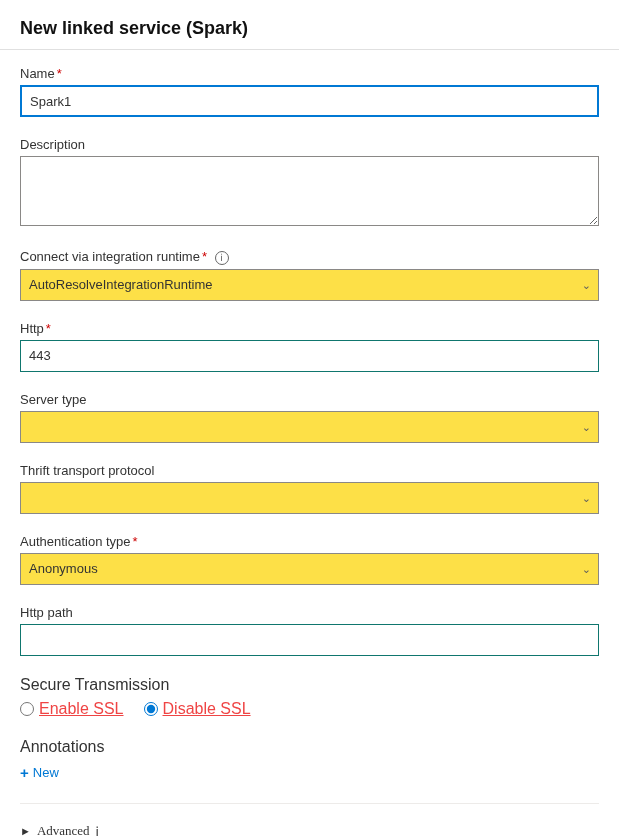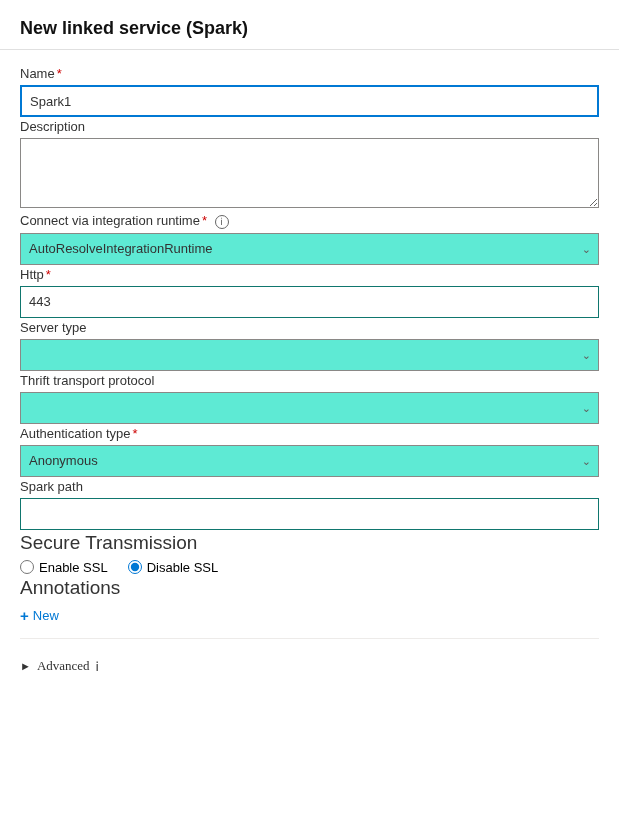--- a/index.html
+++ b/index.html
@@ -26,21 +26,21 @@
       font-size: 18px;
       font-weight: 600;
       color: #111;
     }
     .dialog-body {
       flex: 1;
       padding: 16px 20px;
       overflow-y: auto;
     }
     .form-group {
-      margin-bottom: 2px;
+      margin-bottom: 20px;
     }
     .form-label {
       display: block;
       margin-bottom: 4px;
       font-size: 13px;
       color: #333;
     }
     .form-label .required {
       color: #c00;
       margin-left: 2px;
@@ -88,21 +88,21 @@
       position: relative;
       width: 100%;
     }
     .form-select-display {
       width: 100%;
       height: 32px;
       padding: 4px 32px 4px 8px;
       border: 1px solid #8a8886;
       font-size: 13px;
       color: #333;
-      background: #5eead4;
+      background: #fde047;
       cursor: pointer;
       display: flex;
       align-items: center;
       justify-content: space-between;
     }
     .form-select-display .chevron {
       position: absolute;
       right: 8px;
       top: 50%;
       transform: translateY(-50%);
@@ -121,25 +121,26 @@
       gap: 5px;
       cursor: pointer;
     }
     .radio-item input[type="radio"] {
       accent-color: #0078d4;
       width: 14px;
       height: 14px;
       cursor: pointer;
     }
     .radio-label {
-      font-size: 13px;
-      color: #000000;
+      font-size: 16px;
+      color: #ef4444;
+      text-decoration: underline;
     }
     .section-label {
-      font-size: 19px;
+      font-size: 16px;
       color: #333;
       margin-bottom: 6px;
       display: block;
     }
     .add-new-btn {
       display: flex;
       align-items: center;
       gap: 4px;
       background: none;
       border: none;
@@ -245,21 +246,21 @@
       </label>
       <div class="form-select-wrapper">
         <div class="form-select-display">
           <span>Anonymous</span>
           <span class="chevron">⌄</span>
         </div>
       </div>
     </div>
 
     <div class="form-group">
-      <label class="form-label">Spark path</label>
+      <label class="form-label">Http path</label>
       <input class="form-input" type="text" value="" style="">
     </div>
 
     <div class="form-group">
       <span class="section-label">Secure Transmission</span>
       <div class="radio-group">
         <label class="radio-item">
           <input type="radio" name="ssl" style="">
           <span class="radio-label">Enable SSL</span>
         </label>

